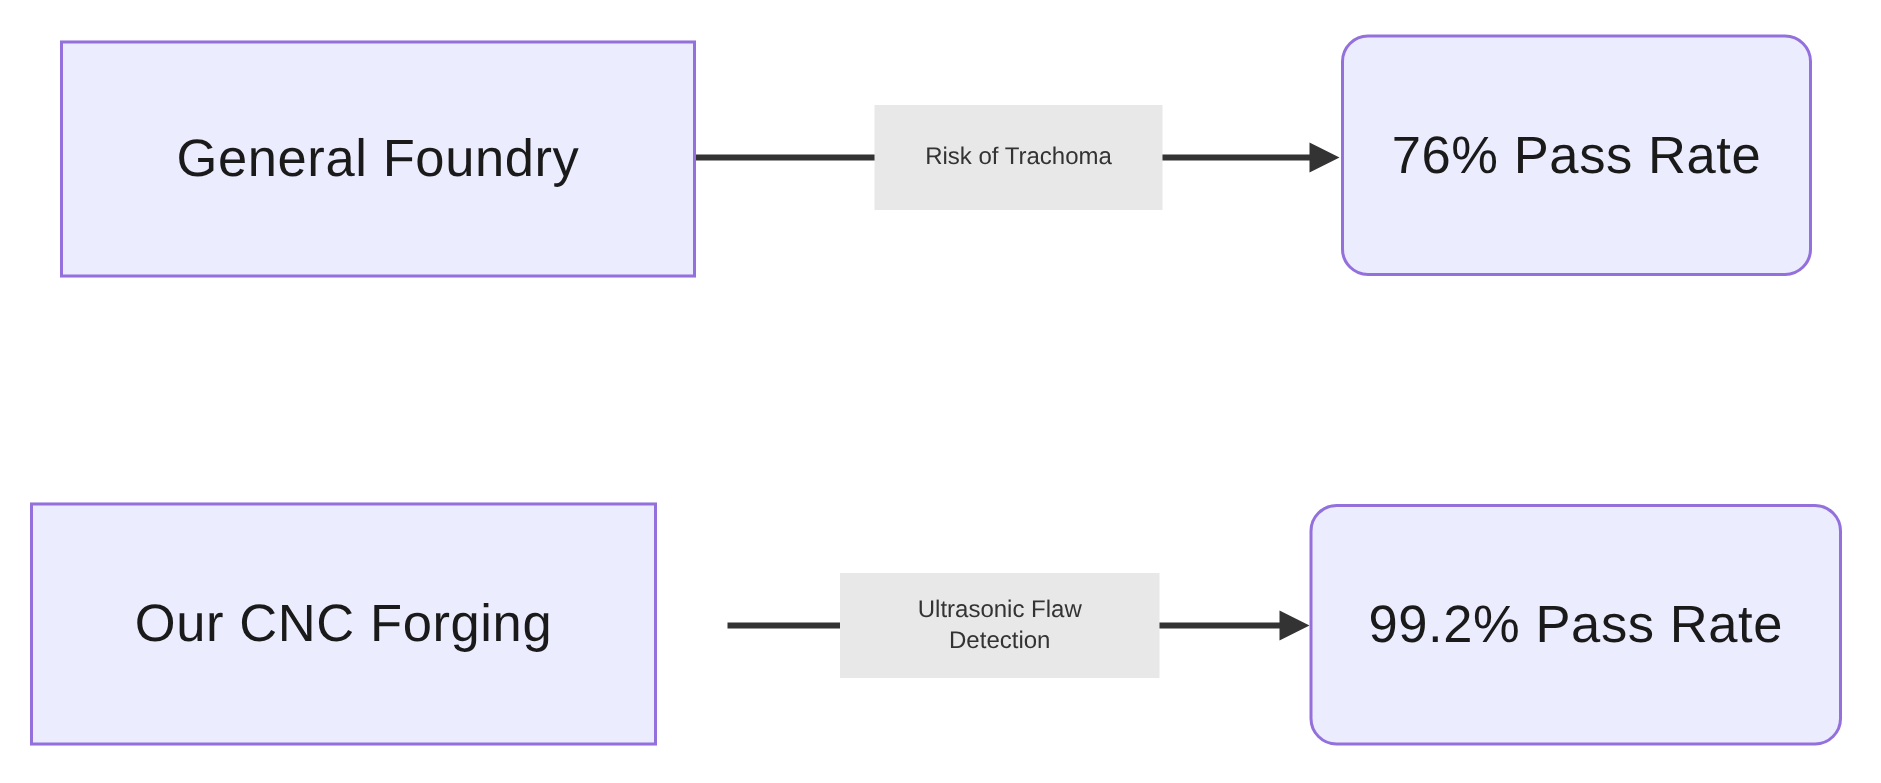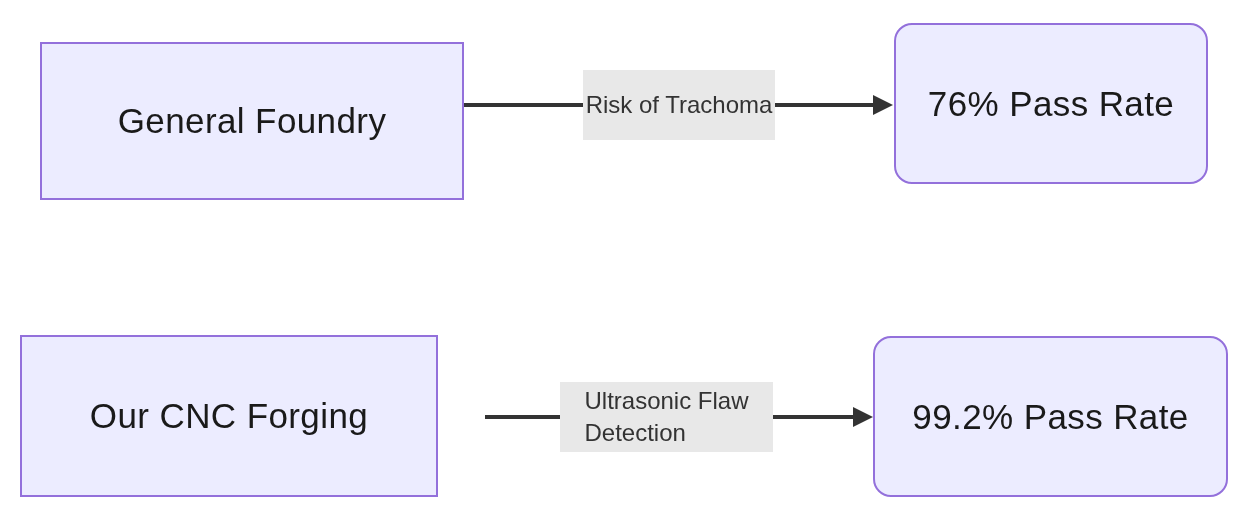--- a/index.html
+++ b/index.html
@@ -35,29 +35,30 @@
     width: 0; height: 0;
     border-top: 10px solid transparent;
     border-bottom: 10px solid transparent;
     border-left: 20px solid var(--edge-line, #333333);
   }
   .edge-label {
     position: absolute;
     box-sizing: border-box;
     background: var(--edge-label-bg, #e8e8e8);
     color: var(--edge-text-color, #333333);
-    font-size: 24px;
+    font-size: 16px;
     line-height: 1.33;
     display: flex;
     align-items: center;
     justify-content: center;
+    text-align: center;
     white-space: pre-line;
   }
   
-  .r1-src   { left: 40px;  top: 42px;  width: 424px; height: 158px; }
+  .r1-src   { left: 40px;  top: 27px;  width: 424px; height: 158px; }
   .r1-line  { left: 464px; top: 103px; width: 411px; }
   .r1-head  { left: 873px; top: 95px;  }
   .r1-label { left: 583px; top: 70px;  width: 192px; height: 70px; }
   .r1-tgt   { left: 894px; top: 23px;  width: 314px; height: 161px; }
   
   .r2-src   { left: 20px;  top: 335px; width: 418px; height: 162px; }
   .r2-line  { left: 485px; top: 415px; width: 370px; }
   .r2-head  { left: 853px; top: 407px; }
   .r2-label { left: 560px; top: 382px; width: 213px; height: 70px; }
   .r2-tgt   { left: 873px; top: 336px; width: 355px; height: 161px; justify-content: center; }

